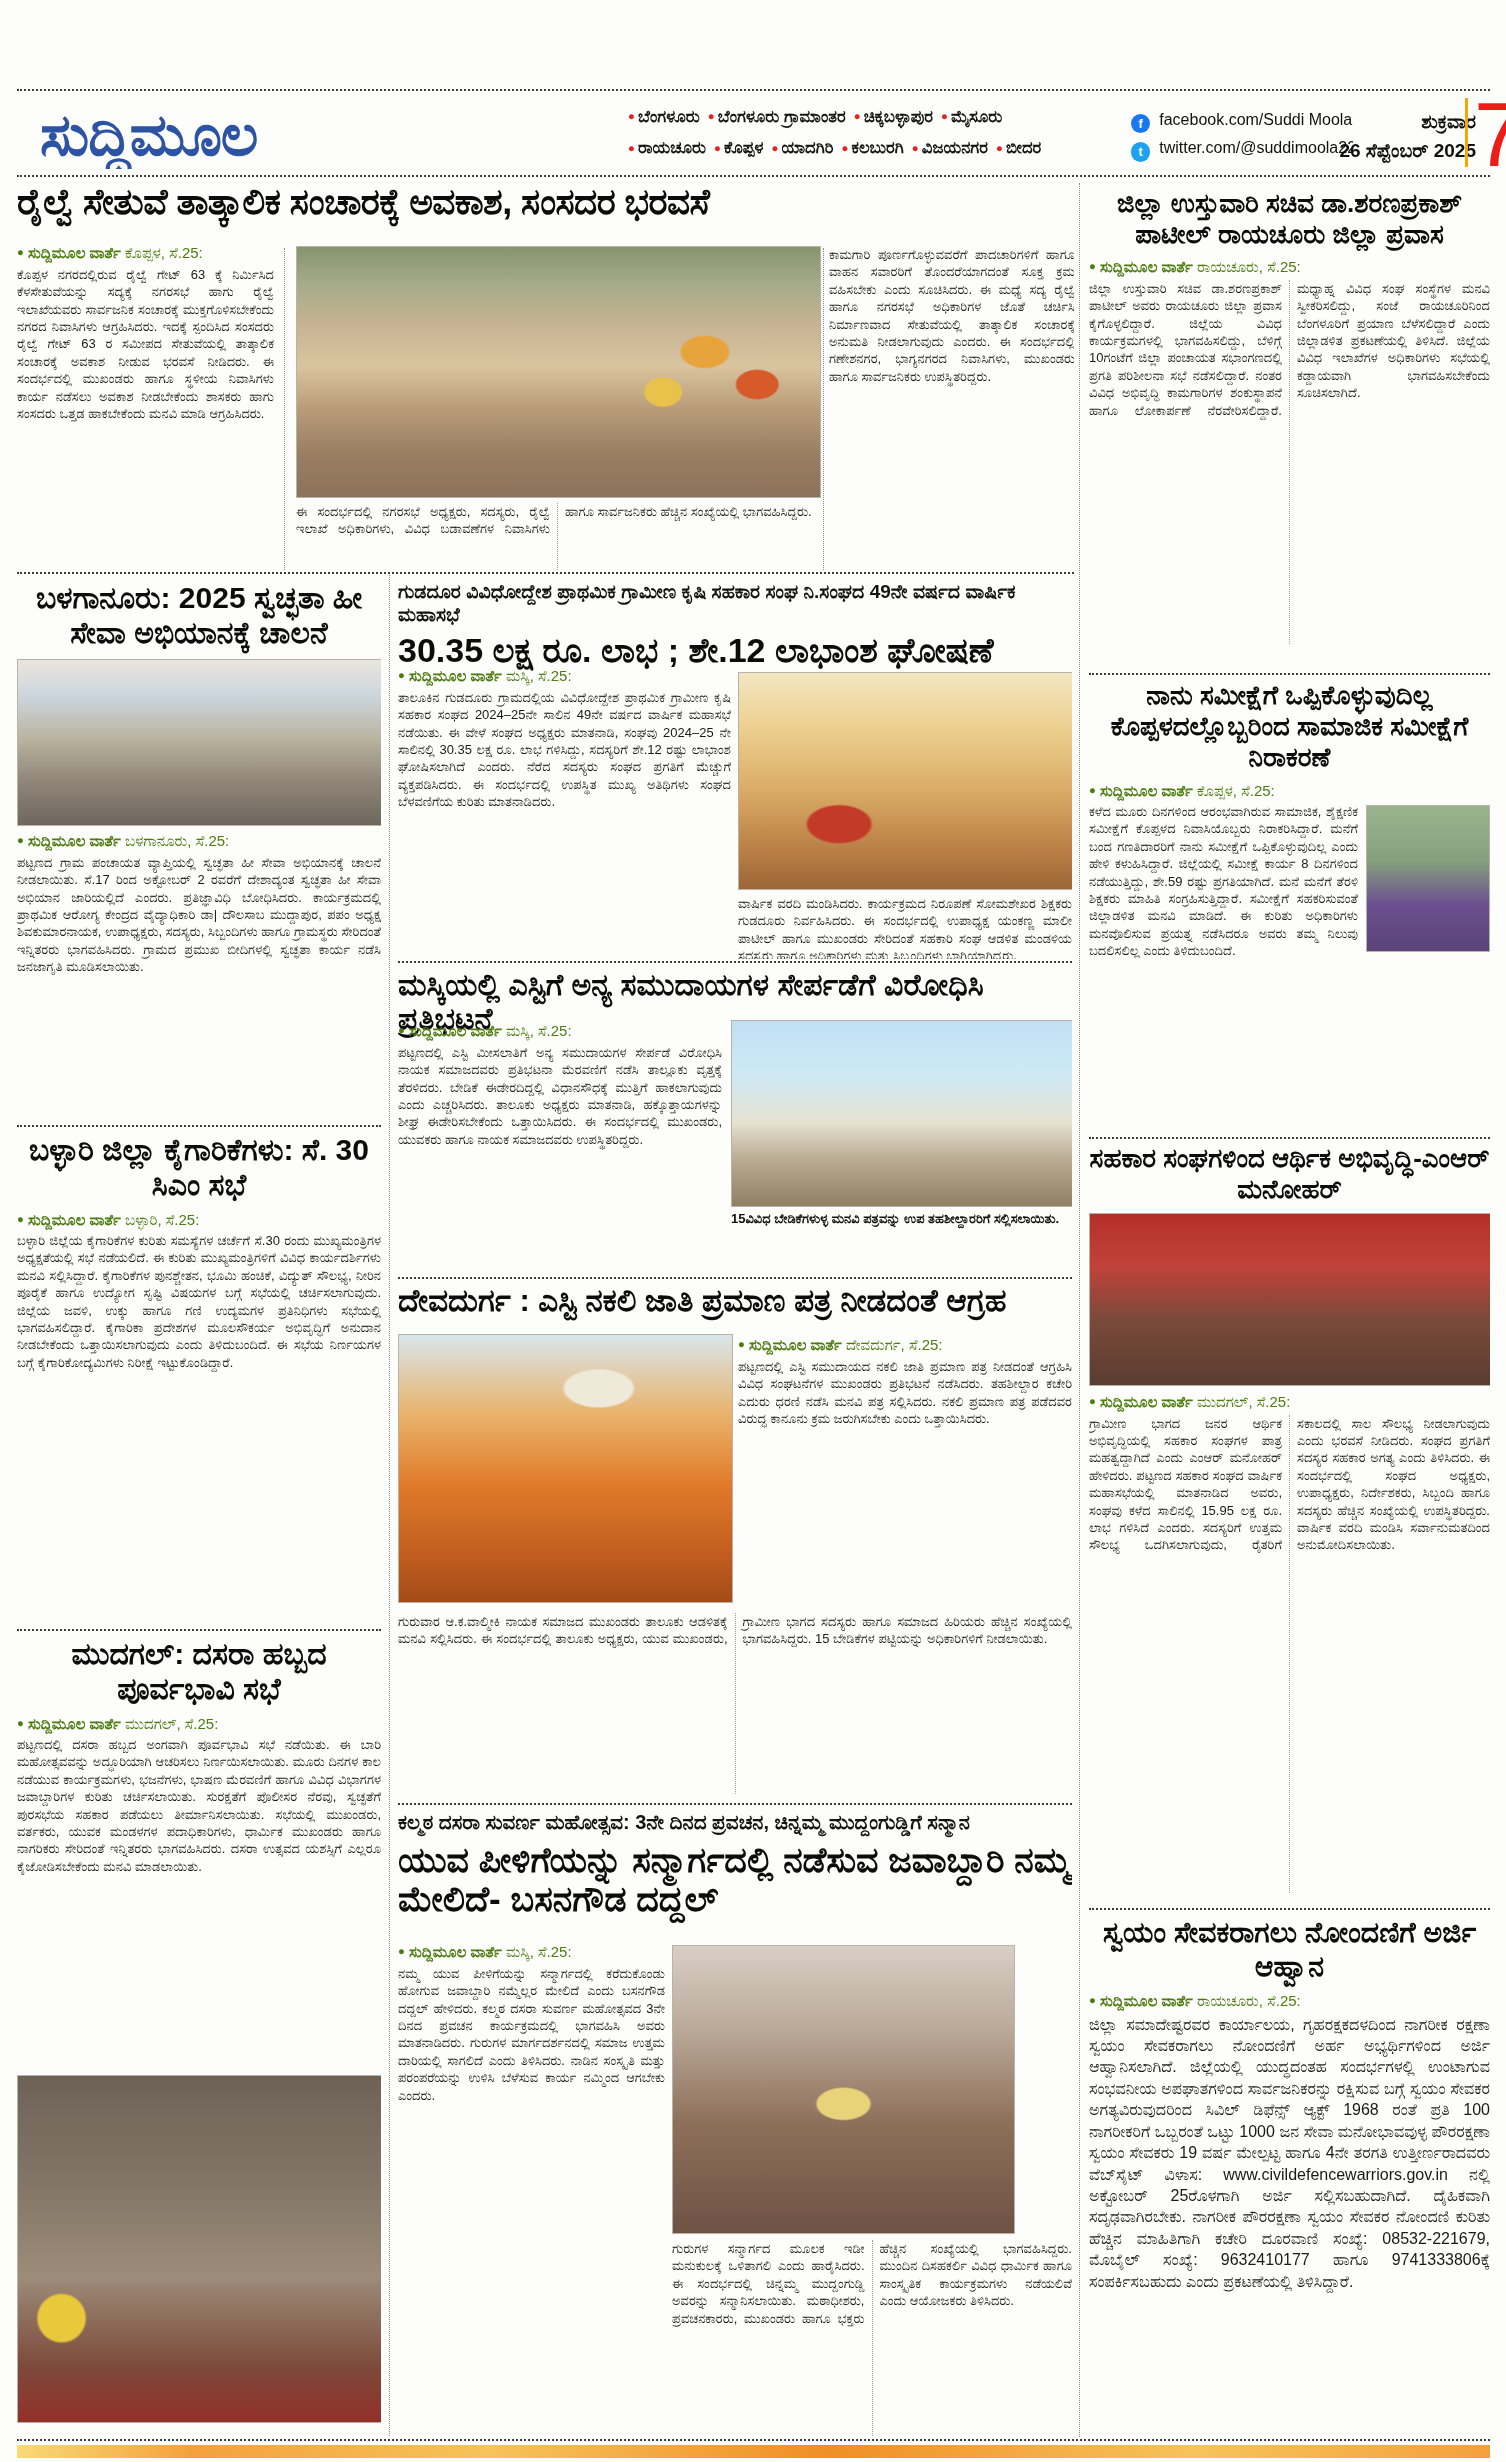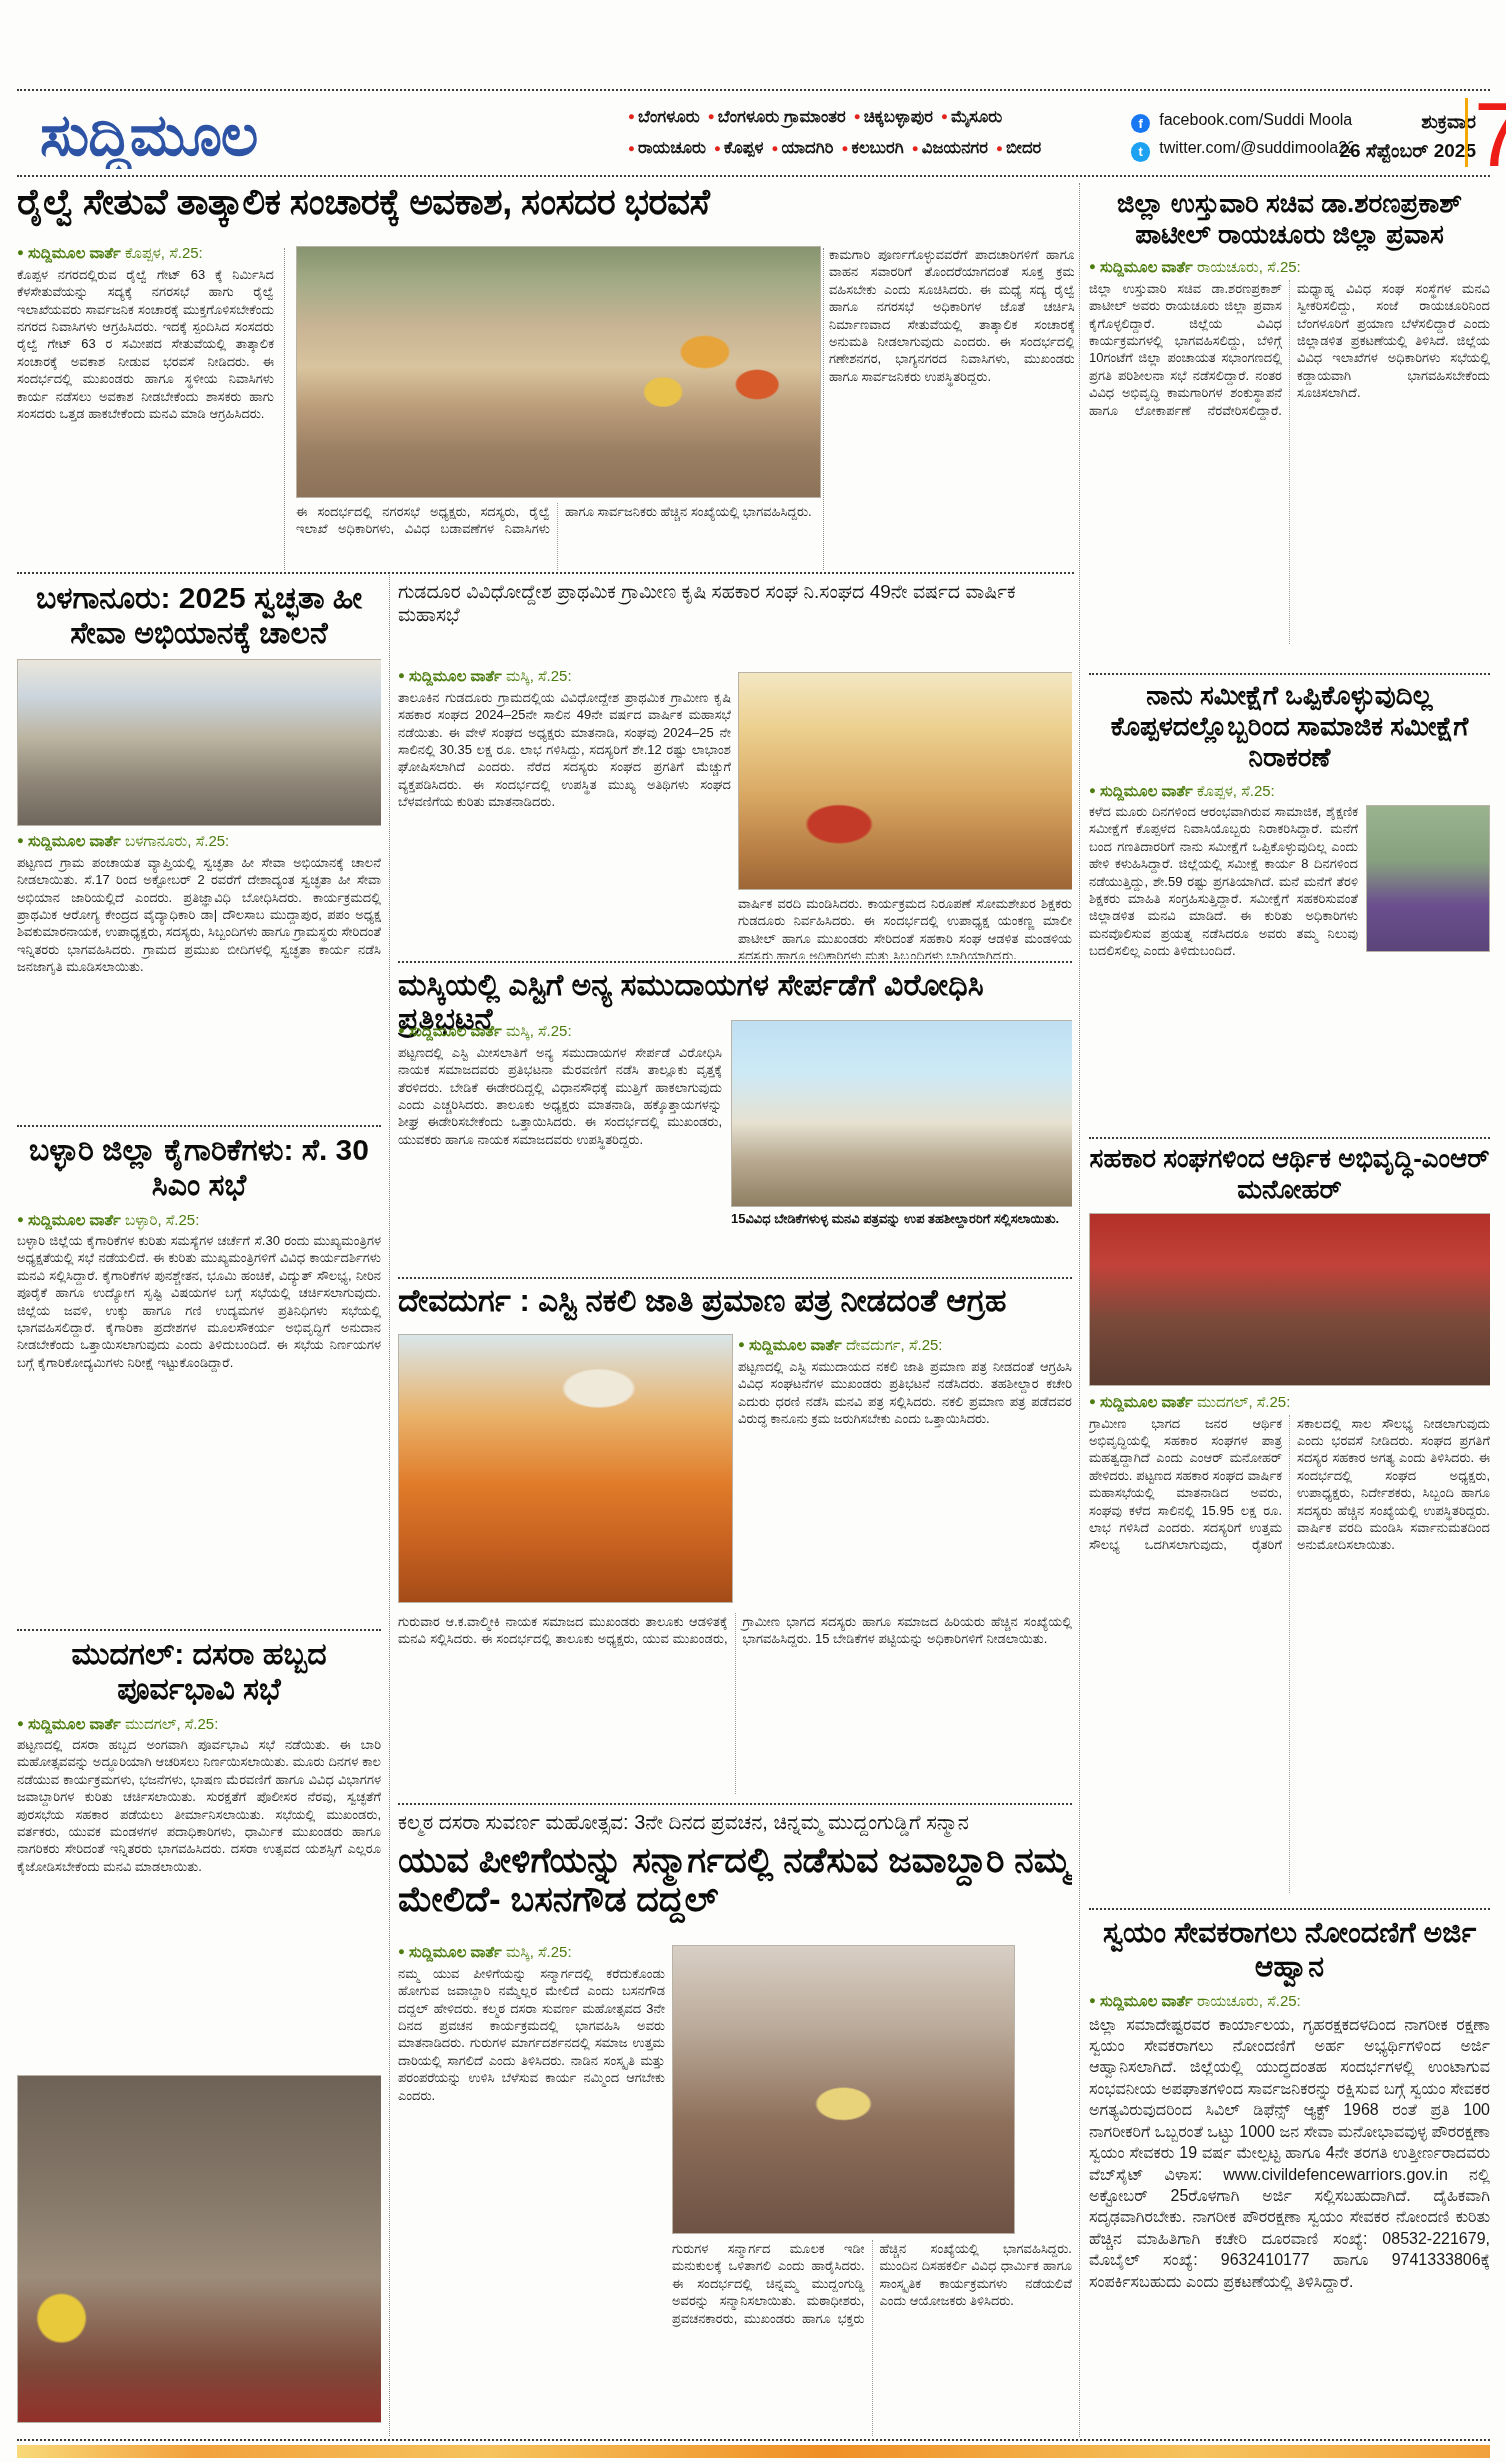--- a/index.html
+++ b/index.html
@@ -7,21 +7,21 @@
         font-family:"Liberation Sans","DejaVu Sans",sans-serif;color:#111;overflow:hidden}
   .hr{position:absolute;height:0;border-top:2.3px dotted #3c3c3c}
   .vr{position:absolute;width:0;border-left:1.7px dotted #8a8a8a}
   .art{position:absolute;overflow:hidden}
   .abs{position:absolute;overflow:hidden}
   
   .h-main{font-size:36px;font-weight:800;line-height:1.05;letter-spacing:-0.6px;color:#0c0c0c}
   .h-xl{font-size:34px;font-weight:800;line-height:1.12;color:#0c0c0c}
   .h-lg{font-size:30px;font-weight:800;line-height:1.16;text-align:center;color:#0c0c0c}
   .h-md{font-size:26px;font-weight:800;line-height:1.2;text-align:center;color:#0c0c0c}
-  .kick{font-size:19px;font-weight:400;color:#141414;line-height:1.2}
+  .kick{font-size:19px;font-weight:700;color:#141414;line-height:1.2}
   
   .body{font-size:13px;line-height:1.34;text-align:justify;color:#191919;overflow:hidden}
   .body.big{font-size:16px}
   .cols2{columns:2;column-gap:15px;column-rule:0.6px dotted #9a9a9a}
   .byline{font-size:15px;margin:2.3px 0 3.4px 0;color:#4d7c0f}
   .byline b{font-weight:800}
   .dot{font-size:11.4px;vertical-align:1.7px}
   .cap{font-size:13px;font-weight:700;line-height:1.3;color:#101010}
   
   .photo{position:absolute;background:#cbb hidden;border:0.6px solid #b9b2a6}
@@ -210,20 +210,21 @@
       <span class="dot">●</span>
       <b>ಸುದ್ದಿಮೂಲ ವಾರ್ತೆ</b>
       <span>ಮುದಗಲ್, ಸೆ.25:</span>
     </div>
     <div class="body" style="height:333px">ಪಟ್ಟಣದಲ್ಲಿ ದಸರಾ ಹಬ್ಬದ ಅಂಗವಾಗಿ ಪೂರ್ವಭಾವಿ ಸಭೆ ನಡೆಯಿತು. ಈ ಬಾರಿ ಮಹೋತ್ಸವವನ್ನು ಅದ್ಧೂರಿಯಾಗಿ ಆಚರಿಸಲು ನಿರ್ಣಯಿಸಲಾಯಿತು. ಮೂರು ದಿನಗಳ ಕಾಲ ನಡೆಯುವ ಕಾರ್ಯಕ್ರಮಗಳು, ಭಜನೆಗಳು, ಭಾಷಣ ಮೆರವಣಿಗೆ ಹಾಗೂ ವಿವಿಧ ವಿಭಾಗಗಳ ಜವಾಬ್ದಾರಿಗಳ ಕುರಿತು ಚರ್ಚಿಸಲಾಯಿತು. ಸುರಕ್ಷತೆಗೆ ಪೊಲೀಸರ ನೆರವು, ಸ್ವಚ್ಛತೆಗೆ ಪುರಸಭೆಯ ಸಹಕಾರ ಪಡೆಯಲು ತೀರ್ಮಾನಿಸಲಾಯಿತು. ಸಭೆಯಲ್ಲಿ ಮುಖಂಡರು, ವರ್ತಕರು, ಯುವಕ ಮಂಡಳಗಳ ಪದಾಧಿಕಾರಿಗಳು, ಧಾರ್ಮಿಕ ಮುಖಂಡರು ಹಾಗೂ ನಾಗರಿಕರು ಸೇರಿದಂತೆ ಇನ್ನಿತರರು ಭಾಗವಹಿಸಿದರು. ದಸರಾ ಉತ್ಸವದ ಯಶಸ್ಸಿಗೆ ಎಲ್ಲರೂ ಕೈಜೋಡಿಸಬೇಕೆಂದು ಮನವಿ ಮಾಡಲಾಯಿತು.</div>
     <div class="ph-mudgal" style="width:363px;height:346px;margin-top:5.7px;border:0.6px solid #b9b2a6"></div>
   </div>
 
   <div class="art" style="left:398px;top:581px;width:674px;height:378px">
     <div class="kick">ಗುಡದೂರ ವಿವಿಧೋದ್ದೇಶ ಪ್ರಾಥಮಿಕ ಗ್ರಾಮೀಣ ಕೃಷಿ ಸಹಕಾರ ಸಂಘ ನಿ.ಸಂಘದ 49ನೇ ವರ್ಷದ ವಾರ್ಷಿಕ ಮಹಾಸಭೆ</div>
+    <div class="h-xl" style="margin-top:4.5px">30.35 ಲಕ್ಷ ರೂ. ಲಾಭ ; ಶೇ.12 ಲಾಭಾಂಶ ಘೋಷಣೆ</div>
     <div class="abs" style="left:0;top:84px;width:333px;height:293px">
       <div class="byline">
         <span class="dot">●</span>
         <b>ಸುದ್ದಿಮೂಲ ವಾರ್ತೆ</b>
         <span>ಮಸ್ಕಿ, ಸೆ.25:</span>
       </div>
       <div class="body" style="height:267px">ತಾಲೂಕಿನ ಗುಡದೂರು ಗ್ರಾಮದಲ್ಲಿಯ ವಿವಿಧೋದ್ದೇಶ ಪ್ರಾಥಮಿಕ ಗ್ರಾಮೀಣ ಕೃಷಿ ಸಹಕಾರ ಸಂಘದ 2024–25ನೇ ಸಾಲಿನ 49ನೇ ವರ್ಷದ ವಾರ್ಷಿಕ ಮಹಾಸಭೆ ನಡೆಯಿತು. ಈ ವೇಳೆ ಸಂಘದ ಅಧ್ಯಕ್ಷರು ಮಾತನಾಡಿ, ಸಂಘವು 2024–25 ನೇ ಸಾಲಿನಲ್ಲಿ 30.35 ಲಕ್ಷ ರೂ. ಲಾಭ ಗಳಿಸಿದ್ದು, ಸದಸ್ಯರಿಗೆ ಶೇ.12 ರಷ್ಟು ಲಾಭಾಂಶ ಘೋಷಿಸಲಾಗಿದೆ ಎಂದರು. ನೆರೆದ ಸದಸ್ಯರು ಸಂಘದ ಪ್ರಗತಿಗೆ ಮೆಚ್ಚುಗೆ ವ್ಯಕ್ತಪಡಿಸಿದರು. ಈ ಸಂದರ್ಭದಲ್ಲಿ ಉಪಸ್ಥಿತ ಮುಖ್ಯ ಅತಿಥಿಗಳು ಸಂಘದ ಬೆಳವಣಿಗೆಯ ಕುರಿತು ಮಾತನಾಡಿದರು.</div>
     </div>
     <div class="photo ph-guda" style="left:340px;top:91px;width:334px;height:216px"></div>
     <div class="abs body" style="left:340px;top:314px;width:334px;height:64px">ವಾರ್ಷಿಕ ವರದಿ ಮಂಡಿಸಿದರು. ಕಾರ್ಯಕ್ರಮದ ನಿರೂಪಣೆ ಸೋಮಶೇಖರ ಶಿಕ್ಷಕರು ಗುಡದೂರು ನಿರ್ವಹಿಸಿದರು. ಈ ಸಂದರ್ಭದಲ್ಲಿ ಉಪಾಧ್ಯಕ್ಷ ಯಂಕಣ್ಣ ಮಾಲೀ ಪಾಟೀಲ್ ಹಾಗೂ ಮುಖಂಡರು ಸೇರಿದಂತೆ ಸಹಕಾರಿ ಸಂಘ ಆಡಳಿತ ಮಂಡಳಿಯ ಸದಸ್ಯರು ಹಾಗೂ ಅಧಿಕಾರಿಗಳು ಮತ್ತು ಸಿಬ್ಬಂದಿಗಳು ಭಾಗಿಯಾಗಿದ್ದರು.</div>

